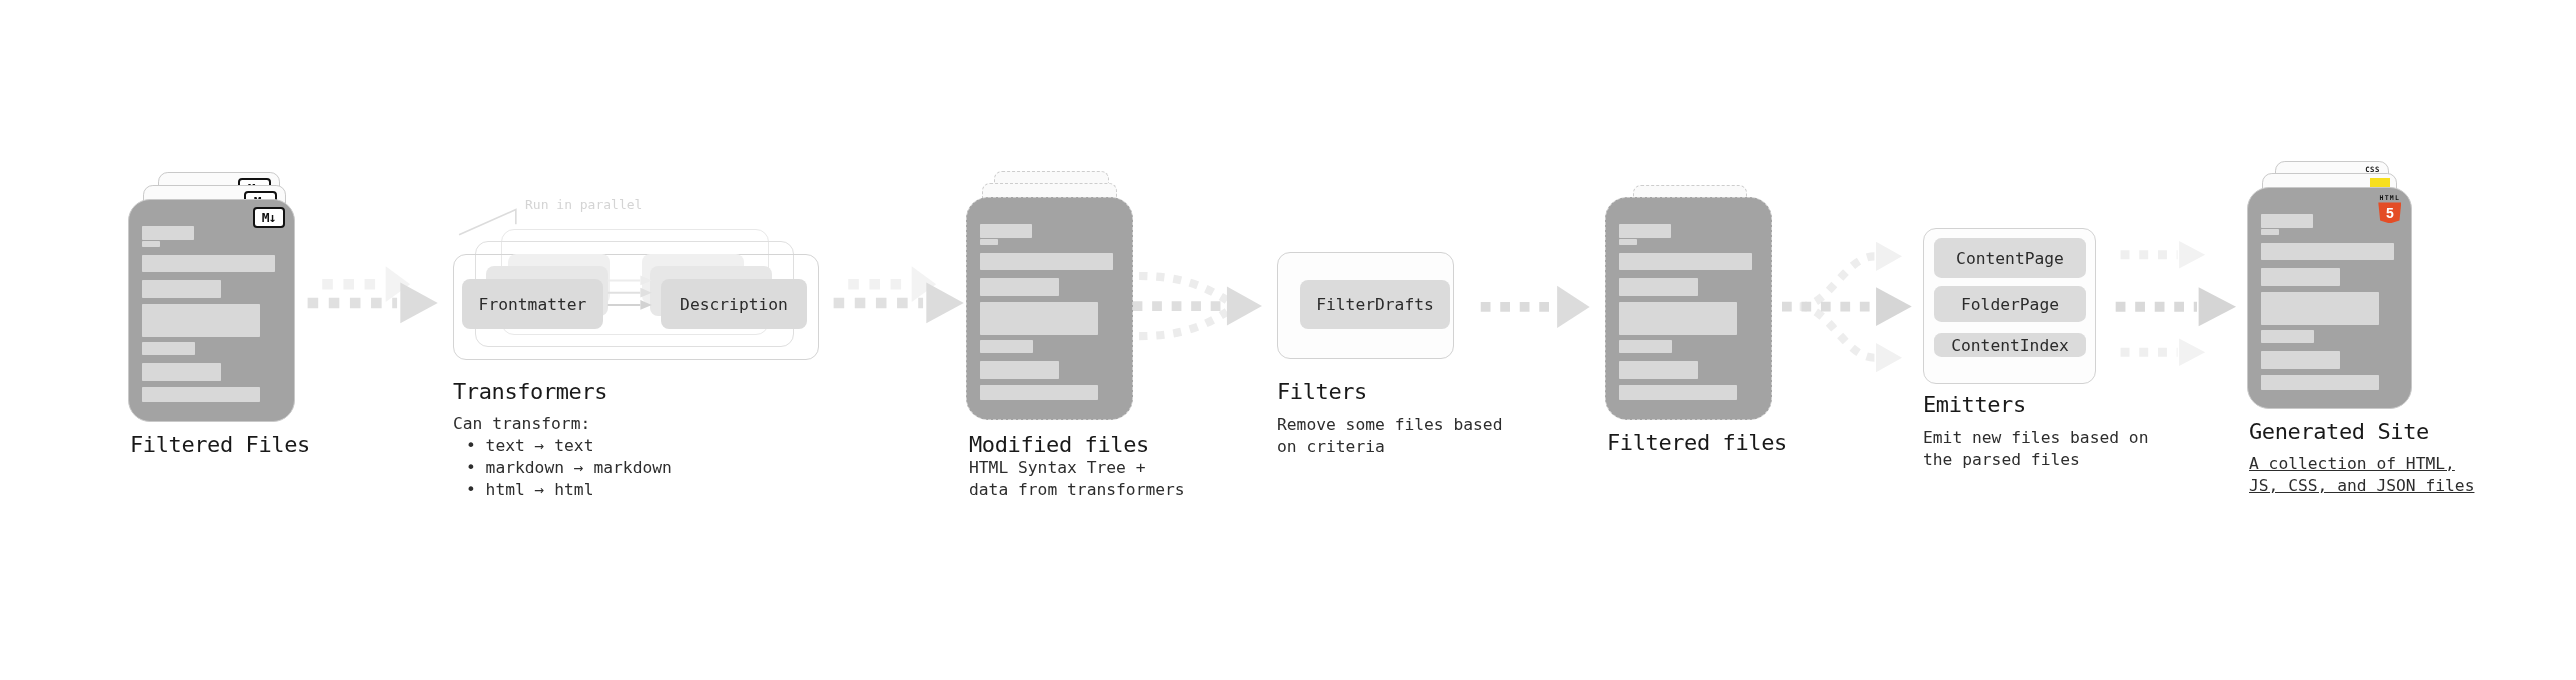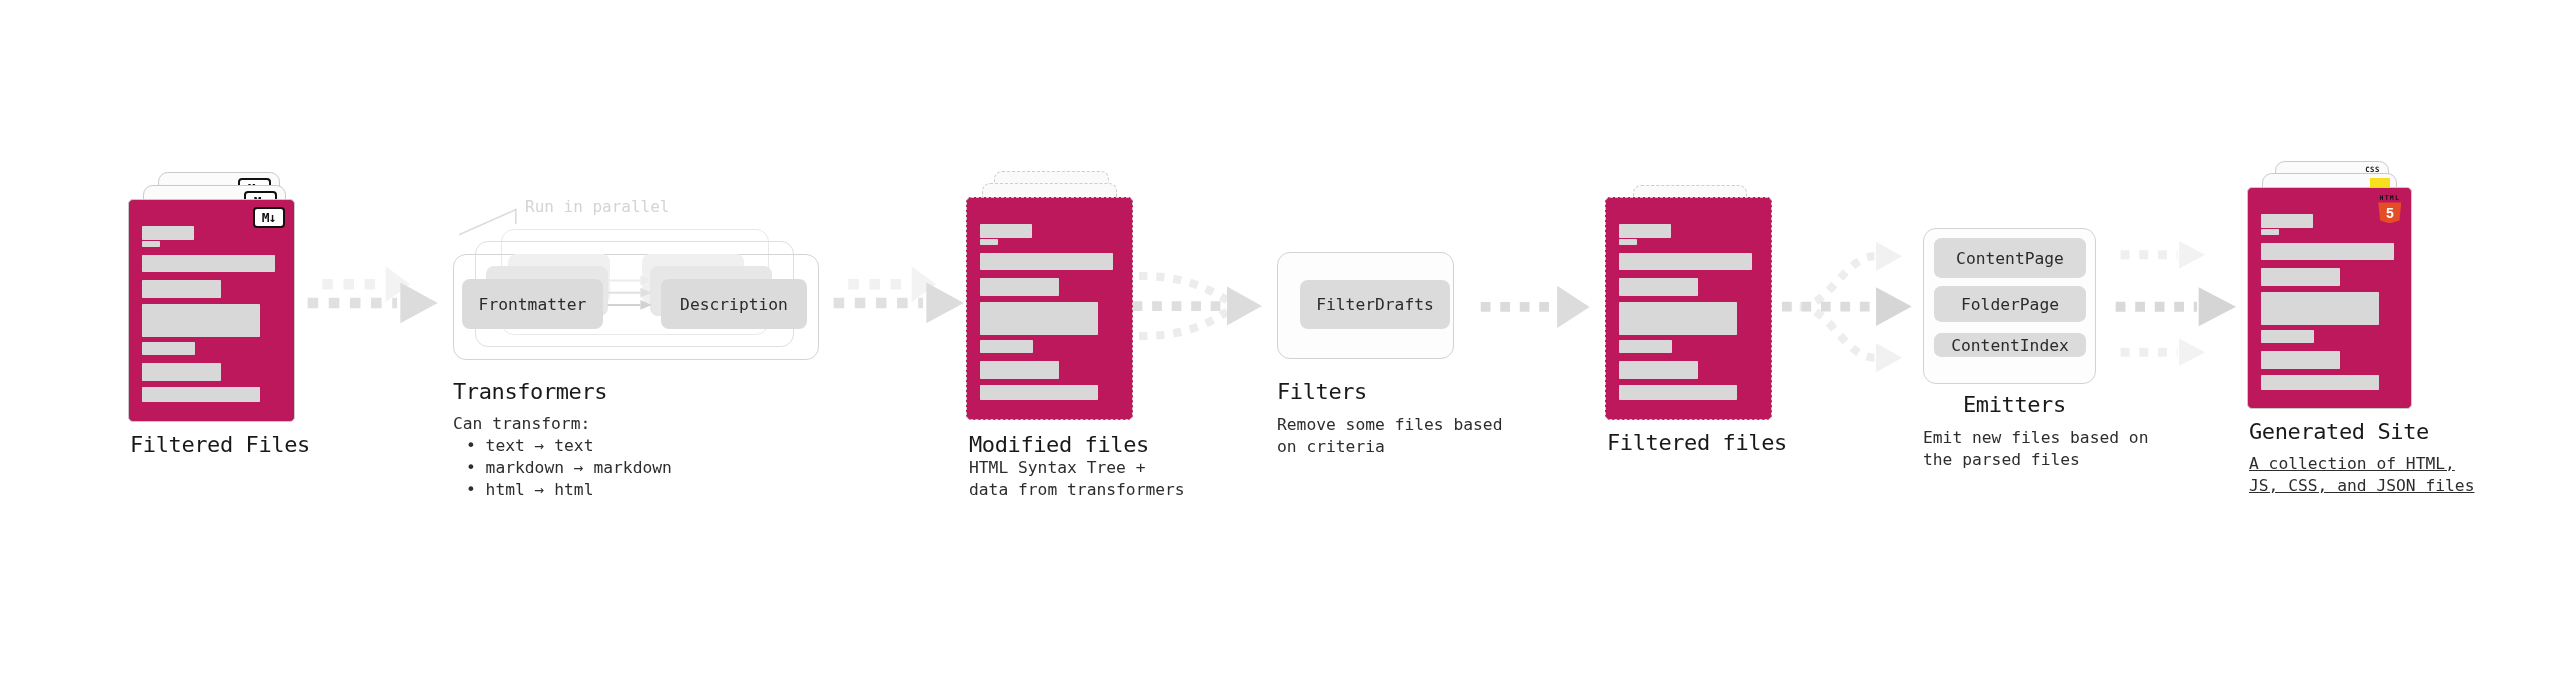--- a/index.html
+++ b/index.html
@@ -1,21 +1,21 @@
 <!DOCTYPE html>
 <html style="font-size:13px"><head>
 <meta charset="utf-8">
 <style>
   html,body{margin:0;padding:0;background:#ffffff;}
   .canvas{position:relative;width:2576px;height:681px;background:#ffffff;overflow:hidden;
           font-family:"DejaVu Sans Mono","Liberation Mono",monospace;}
 
   
-  .file-card{position:absolute;width:167px;height:223px;background:#be185d;
-             border:1.6px solid #c9c9c9;border-radius:5px;box-sizing:border-box;z-index:3;}
+  .file-card{position:absolute;width:167px;height:223px;background:#a3a3a3;
+             border:1.6px solid #c9c9c9;border-radius:22px;box-sizing:border-box;z-index:3;}
   .file-card.dashed{border:1.6px dashed #cdcdcd;}
   .back-card{position:absolute;background:#fbfbfb;border:1.6px solid #c9c9c9;
              border-radius:9.8px;box-sizing:border-box;z-index:2;}
   .tab-card{position:absolute;background:#fafafa;border:1.6px dashed #cdcdcd;
             border-radius:8.1px;box-sizing:border-box;z-index:2;}
 
   .bars{position:absolute;left:13px;top:0;width:138px;}
   .bar{background:#d8d8d8;border-radius:0.8px;}
   .bar:nth-child(1){width:52px;height:14px;margin-top:26px;}
   .bar:nth-child(2){width:18px;height:6.5px;margin-top:0.8px;}
@@ -49,21 +49,21 @@
   .badge-box{position:absolute;background:#dbdbdb;border-radius:8.1px;display:flex;align-items:center;
              justify-content:center;font-size:16.3px;color:#2b2b2b;z-index:5;}
   .ghost-box{position:absolute;border-radius:8.1px;z-index:4;}
   .panel-card{position:absolute;background:#fdfdfd;border:1.6px solid #d2d2d2;border-radius:13px;
               box-sizing:border-box;z-index:3;}
 
   
   .stage-label{position:absolute;font-size:22px;letter-spacing:-0.4px;color:#191919;z-index:6;white-space:nowrap;}
   .stage-caption{position:absolute;font-size:16.3px;line-height:22px;color:#2d2d2d;z-index:6;white-space:nowrap;}
   .stage-caption .indent{padding-left:13px;}
-  .callout-text{position:absolute;font-size:16px;color:#d4d4d4;z-index:6;white-space:nowrap;}
+  .callout-text{position:absolute;font-size:13px;color:#d4d4d4;z-index:6;white-space:nowrap;}
 
   .arrow-svg{position:absolute;z-index:1;overflow:visible;}
 </style>
 </head>
 <body>
 
 <div class="canvas">
 
   <div class="back-card" style="left:158px;top:172px;width:122px;height:50px;">
     <div class="md-badge">M↓</div>
@@ -195,21 +195,21 @@
     <path d="M24 92 C 60 92, 80 155, 116 155" stroke="#ededed" stroke-width="10" stroke-dasharray="10 11" fill="none"></path>
     <polygon points="118,137 118,173 150,155" fill="#f1f1f1"></polygon>
     <line x1="2" y1="92" x2="116" y2="92" stroke="#dcdcdc" stroke-width="12" stroke-dasharray="12 12"></line>
     <polygon points="118,68 118,116 162,92" fill="#d6d6d6"></polygon>
   </svg>
 
   <div class="panel-card" style="left:1923px;top:228px;width:173px;height:156px;"></div>
   <div class="badge-box" style="left:1934px;top:238px;width:152px;height:40px;border-radius:7.3px;">ContentPage</div>
   <div class="badge-box" style="left:1934px;top:286px;width:152px;height:36px;border-radius:7.3px;">FolderPage</div>
   <div class="badge-box" style="left:1934px;top:333px;width:152px;height:24px;border-radius:7.3px;">ContentIndex</div>
-  <div class="stage-label" style="left:1923px;top:392px;margin-left:40px;">Emitters</div>
+  <div class="stage-label" style="left:1923px;top:392px;">Emitters</div>
   <div class="stage-caption" style="left:1923px;top:427px;">
     <div>Emit new files based on</div>
     <div>the parsed files</div>
   </div>
 
   <svg class="arrow-svg" style="left:2114px;top:236px;" width="127" height="135" viewBox="0 0 156 166">
     <line x1="8" y1="23" x2="78" y2="23" stroke="#efefef" stroke-width="11" stroke-dasharray="11 12"></line>
     <polygon points="80,6 80,40 112,23" fill="#f2f2f2"></polygon>
     <line x1="2" y1="87" x2="102" y2="87" stroke="#d9d9d9" stroke-width="12" stroke-dasharray="12 12"></line>
     <polygon points="104,63 104,111 150,87" fill="#d5d5d5"></polygon>

